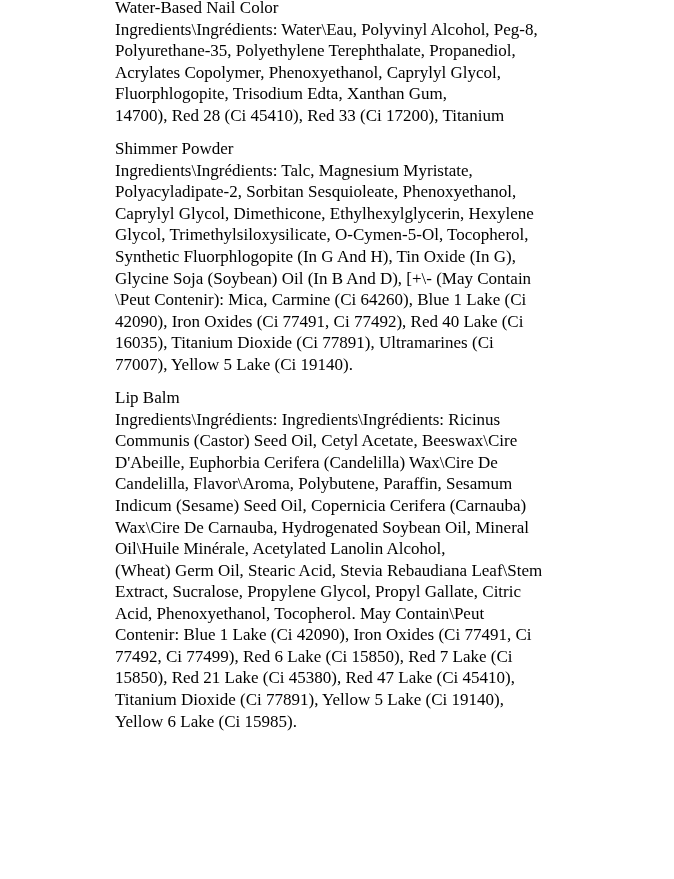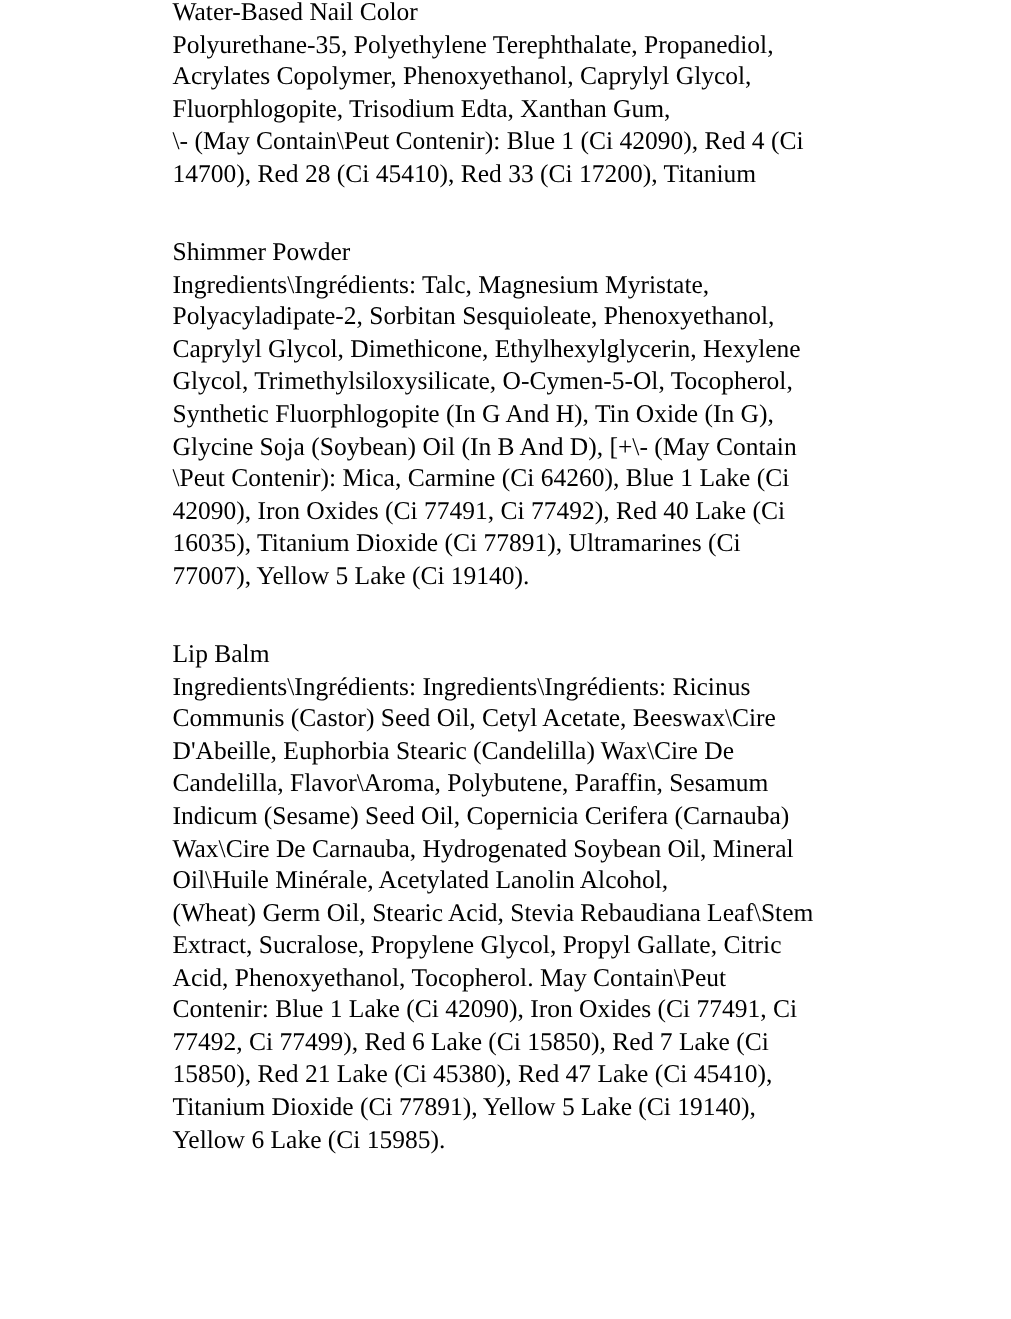--- a/index.html
+++ b/index.html
@@ -14,56 +14,56 @@
   }
   .doc {
     margin-top: -3px;
     padding-left: 115px;
     font-family: "Liberation Serif", "DejaVu Serif", serif;
     font-size: 17px;
     line-height: 21.55px;
     color: #000000;
   }
   .section + .section {
-    margin-top: 31px; 
+    margin-top: 12px; 
   }
   .line {
     white-space: pre;
   }
 </style>
 </head>
 <body>
 
 <main class="doc">
     <section class="section">
       <div class="line">Water-Based Nail Color</div>
+      <div class="line">Ingredients\Ingrédients: Water\Eau, Polyvinyl Alcohol, Peg-8,</div>
       <div class="line">Polyurethane-35, Polyethylene Terephthalate, Propanediol,</div>
       <div class="line">Acrylates Copolymer, Phenoxyethanol, Caprylyl Glycol,</div>
       <div class="line">Fluorphlogopite, Trisodium Edta, Xanthan Gum,</div>
-      <div class="line">\- (May Contain\Peut Contenir): Blue 1 (Ci 42090), Red 4 (Ci</div>
       <div class="line">14700), Red 28 (Ci 45410), Red 33 (Ci 17200), Titanium</div>
     </section>
     <section class="section">
       <div class="line">Shimmer Powder</div>
       <div class="line">Ingredients\Ingrédients: Talc, Magnesium Myristate,</div>
       <div class="line">Polyacyladipate-2, Sorbitan Sesquioleate, Phenoxyethanol,</div>
       <div class="line">Caprylyl Glycol, Dimethicone, Ethylhexylglycerin, Hexylene</div>
       <div class="line">Glycol, Trimethylsiloxysilicate, O-Cymen-5-Ol, Tocopherol,</div>
       <div class="line">Synthetic Fluorphlogopite (In G And H), Tin Oxide (In G),</div>
       <div class="line">Glycine Soja (Soybean) Oil (In B And D), [+\- (May Contain</div>
       <div class="line">\Peut Contenir): Mica, Carmine (Ci 64260), Blue 1 Lake (Ci</div>
       <div class="line">42090), Iron Oxides (Ci 77491, Ci 77492), Red 40 Lake (Ci</div>
       <div class="line">16035), Titanium Dioxide (Ci 77891), Ultramarines (Ci</div>
       <div class="line">77007), Yellow 5 Lake (Ci 19140).</div>
     </section>
     <section class="section">
       <div class="line">Lip Balm</div>
       <div class="line">Ingredients\Ingrédients: Ingredients\Ingrédients: Ricinus</div>
       <div class="line">Communis (Castor) Seed Oil, Cetyl Acetate, Beeswax\Cire</div>
-      <div class="line">D'Abeille, Euphorbia Stearic (Candelilla) Wax\Cire De</div>
+      <div class="line">D'Abeille, Euphorbia Cerifera (Candelilla) Wax\Cire De</div>
       <div class="line">Candelilla, Flavor\Aroma, Polybutene, Paraffin, Sesamum</div>
       <div class="line">Indicum (Sesame) Seed Oil, Copernicia Cerifera (Carnauba)</div>
       <div class="line">Wax\Cire De Carnauba, Hydrogenated Soybean Oil, Mineral</div>
       <div class="line">Oil\Huile Minérale, Acetylated Lanolin Alcohol,</div>
       <div class="line">(Wheat) Germ Oil, Stearic Acid, Stevia Rebaudiana Leaf\Stem</div>
       <div class="line">Extract, Sucralose, Propylene Glycol, Propyl Gallate, Citric</div>
       <div class="line">Acid, Phenoxyethanol, Tocopherol. May Contain\Peut</div>
       <div class="line">Contenir: Blue 1 Lake (Ci 42090), Iron Oxides (Ci 77491, Ci</div>
       <div class="line">77492, Ci 77499), Red 6 Lake (Ci 15850), Red 7 Lake (Ci</div>
       <div class="line">15850), Red 21 Lake (Ci 45380), Red 47 Lake (Ci 45410),</div>

